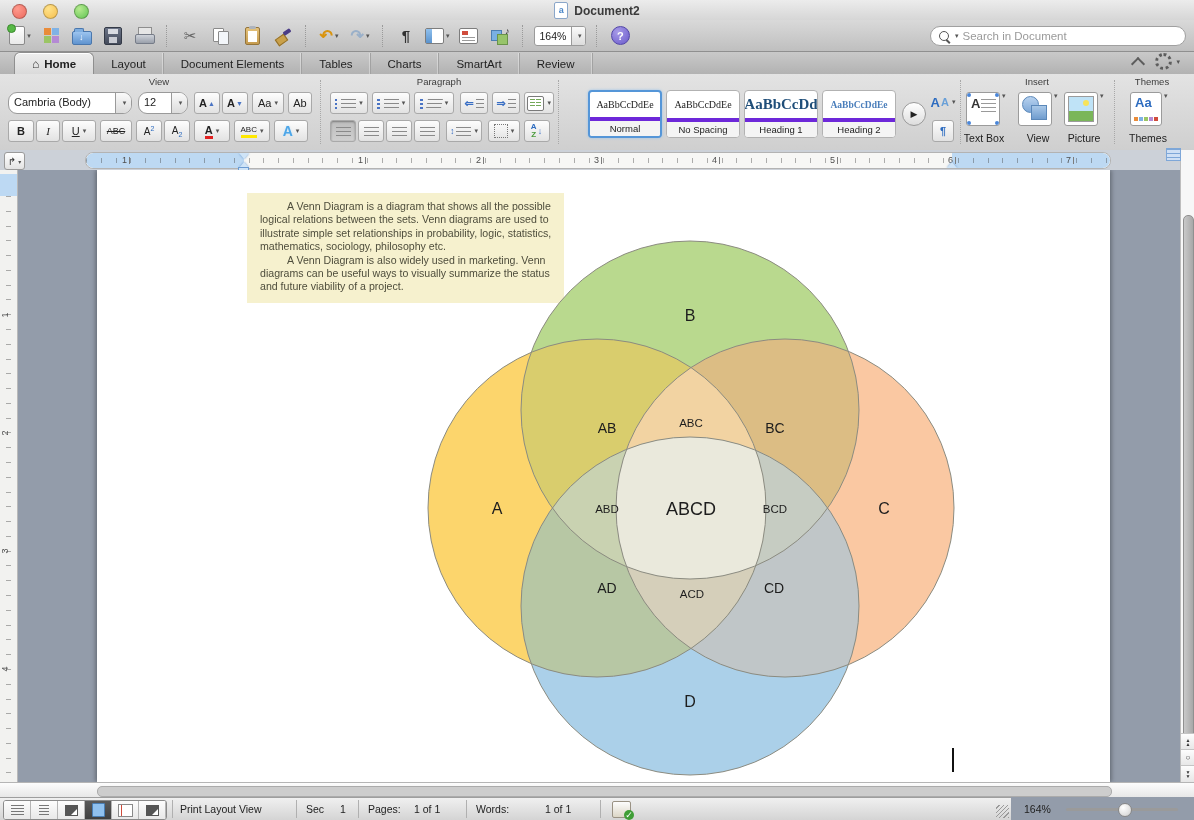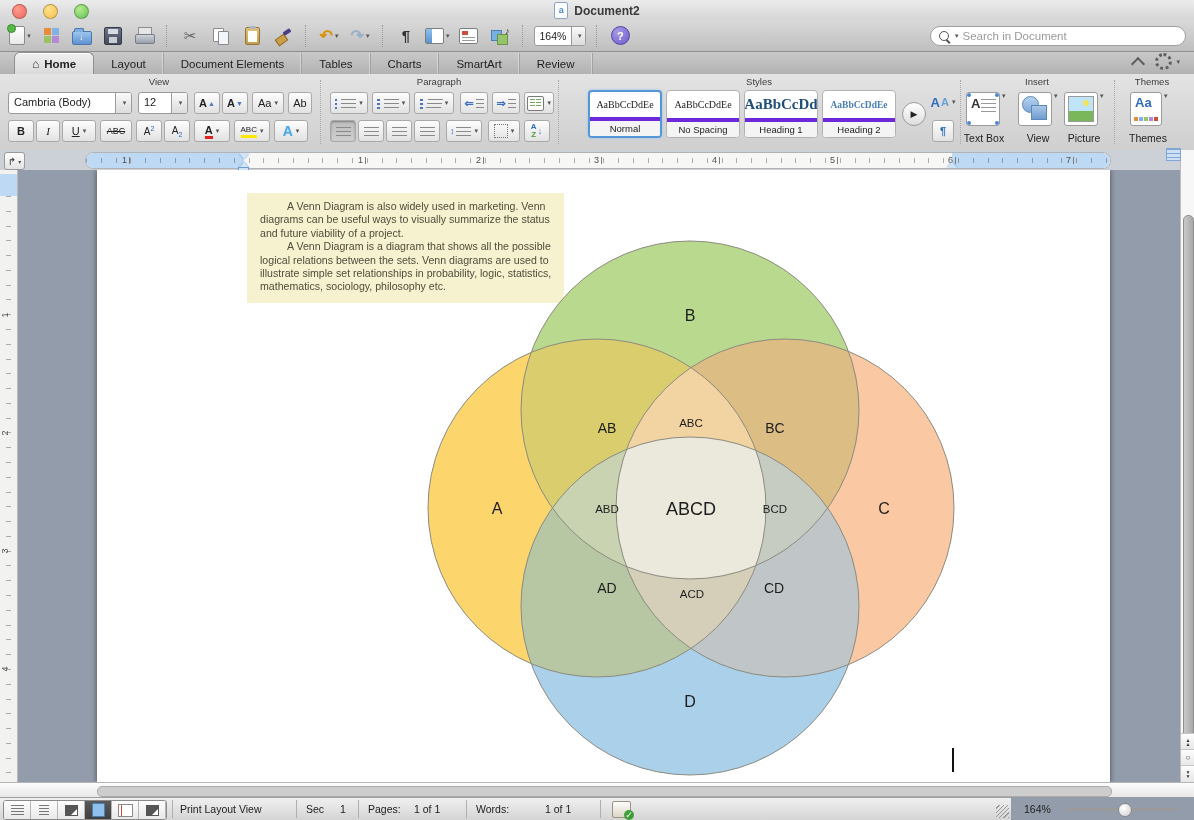--- a/index.html
+++ b/index.html
@@ -76,21 +76,21 @@
   .chev{width:8px;height:8px;border-top:2.5px solid #5d5d5d;border-left:2.5px solid #5d5d5d;transform:rotate(45deg);margin-top:4px;}
   .gear{width:11px;height:11px;border:3px dotted #5d5d5d;border-radius:50%;}
   
   .ribbon{position:absolute;left:0;top:74px;width:1194px;height:76px;background:linear-gradient(#e3e3e3,#cfcfcf);border-bottom:1px solid #9f9f9f;}
   .gdiv{position:absolute;top:6px;bottom:6px;border-left:1px dotted #a8a8a8;}
   .glabel{position:absolute;top:2px;width:100%;text-align:center;font-size:9.5px;color:#3c3c3c;}
   .rgroup{position:absolute;top:0;height:76px;}
   .rbtn{position:absolute;height:22px;box-sizing:border-box;background:linear-gradient(#fdfdfd,#e2e2e2);border:1px solid #a9a9a9;border-radius:3px;display:flex;align-items:center;justify-content:center;font-size:11px;color:#222;gap:1px;padding:0 2px;}
   .rbtn.active{background:linear-gradient(#bdbdbd,#cfcfcf);box-shadow:inset 0 1px 2px rgba(0,0,0,.35);}
   .row1{top:18px;} .row2{top:46px;}
-  .combo{position:absolute;height:22px;box-sizing:border-box;display:flex;background:#fff;border:1px solid #9a9a9a;border-radius:3px;overflow:hidden;}
+  .combo{position:absolute;height:22px;box-sizing:border-box;display:flex;background:#fff;border:1px solid #9a9a9a;border-radius:9px;overflow:hidden;}
   .combo .cv{flex:1;font-size:11px;padding:3px 4px 0 5px;white-space:nowrap;overflow:hidden;}
   .combo .cd{width:15px;border-left:1px solid #9a9a9a;background:linear-gradient(#fafafa,#dcdcdc);display:flex;align-items:center;justify-content:center;}
   .bU{text-decoration:underline;} .bI{font-style:italic;font-family:"Liberation Serif",serif;}
   .tri-up{font-size:7px;color:#4a74c4;} .tri-dn{font-size:7px;color:#4a74c4;}
   .strike{text-decoration:line-through;font-size:9px;}
   .subsup{font-size:10px;} .subsup sup,.subsup sub{font-size:7px;color:#2d6cc0;}
   .colorA{font-weight:bold;border-bottom:3px solid #e02020;line-height:12px;}
   .hlA{font-size:8px;border-bottom:3px solid #ffe800;line-height:10px;}
   .fxA{font-weight:bold;font-size:14px;color:#4da6e8;text-shadow:0 0 2px #bfe2f8;}
   .lines{width:15px;height:9px;background:repeating-linear-gradient(to bottom,#8a8a8a 0 1px,transparent 1px 4px);}
@@ -429,21 +429,20 @@
       <div class="rbtn row2" style="left:202px;width:26px">
           <span class="sortic">
             <span class="a">A</span>
             <span class="z">Z</span>
           </span>
           <span class="arrblue" style="font-size:9px">↓</span>
         </div>
     </div>
 
     <div class="rgroup" style="left:558px;width:402px">
-      <div class="glabel">Styles</div>
       <div class="chip selected" style="left:30px">
         <span class="prev">AaBbCcDdEe</span>
         <span class="cname">Normal</span>
       </div>
       <div class="chip" style="left:108px">
         <span class="prev">AaBbCcDdEe</span>
         <span class="cname">No Spacing</span>
       </div>
       <div class="chip" style="left:186px">
         <span class="prev h1">AaBbCcDd</span>
@@ -559,22 +558,22 @@
     <div class="vruler">
       <span class="vblue"></span>
       <span class="vticks"></span>
       <span class="vn" style="top:140px"><span>1</span></span>
       <span class="vn" style="top:258px"><span>2</span></span>
       <span class="vn" style="top:376px"><span>3</span></span>
       <span class="vn" style="top:494px"><span>4</span></span>
     </div>
 
     <div class="note">
+      <p>A Venn Diagram is a diagram that shows all the possible logical relations between the sets. Venn diagrams are used to illustrate simple set relationships in probability, logic, statistics, mathematics, sociology, philosophy etc.</p>
       <p>A Venn Diagram is also widely used in marketing. Venn diagrams can be useful ways to visually summarize the status and future viability of a project.</p>
-      <p>A Venn Diagram is a diagram that shows all the possible logical relations between the sets. Venn diagrams are used to illustrate simple set relationships in probability, logic, statistics, mathematics, sociology, philosophy etc.</p>
     </div>
 
     <svg class="vennsvg" viewBox="0 170 1194 612">
       <defs>
         <clipPath id="clipA">
             <circle cx="597" cy="508" r="169"></circle>
           </clipPath>
         <clipPath id="clipB">
             <circle cx="690" cy="410" r="169"></circle>
           </clipPath>

